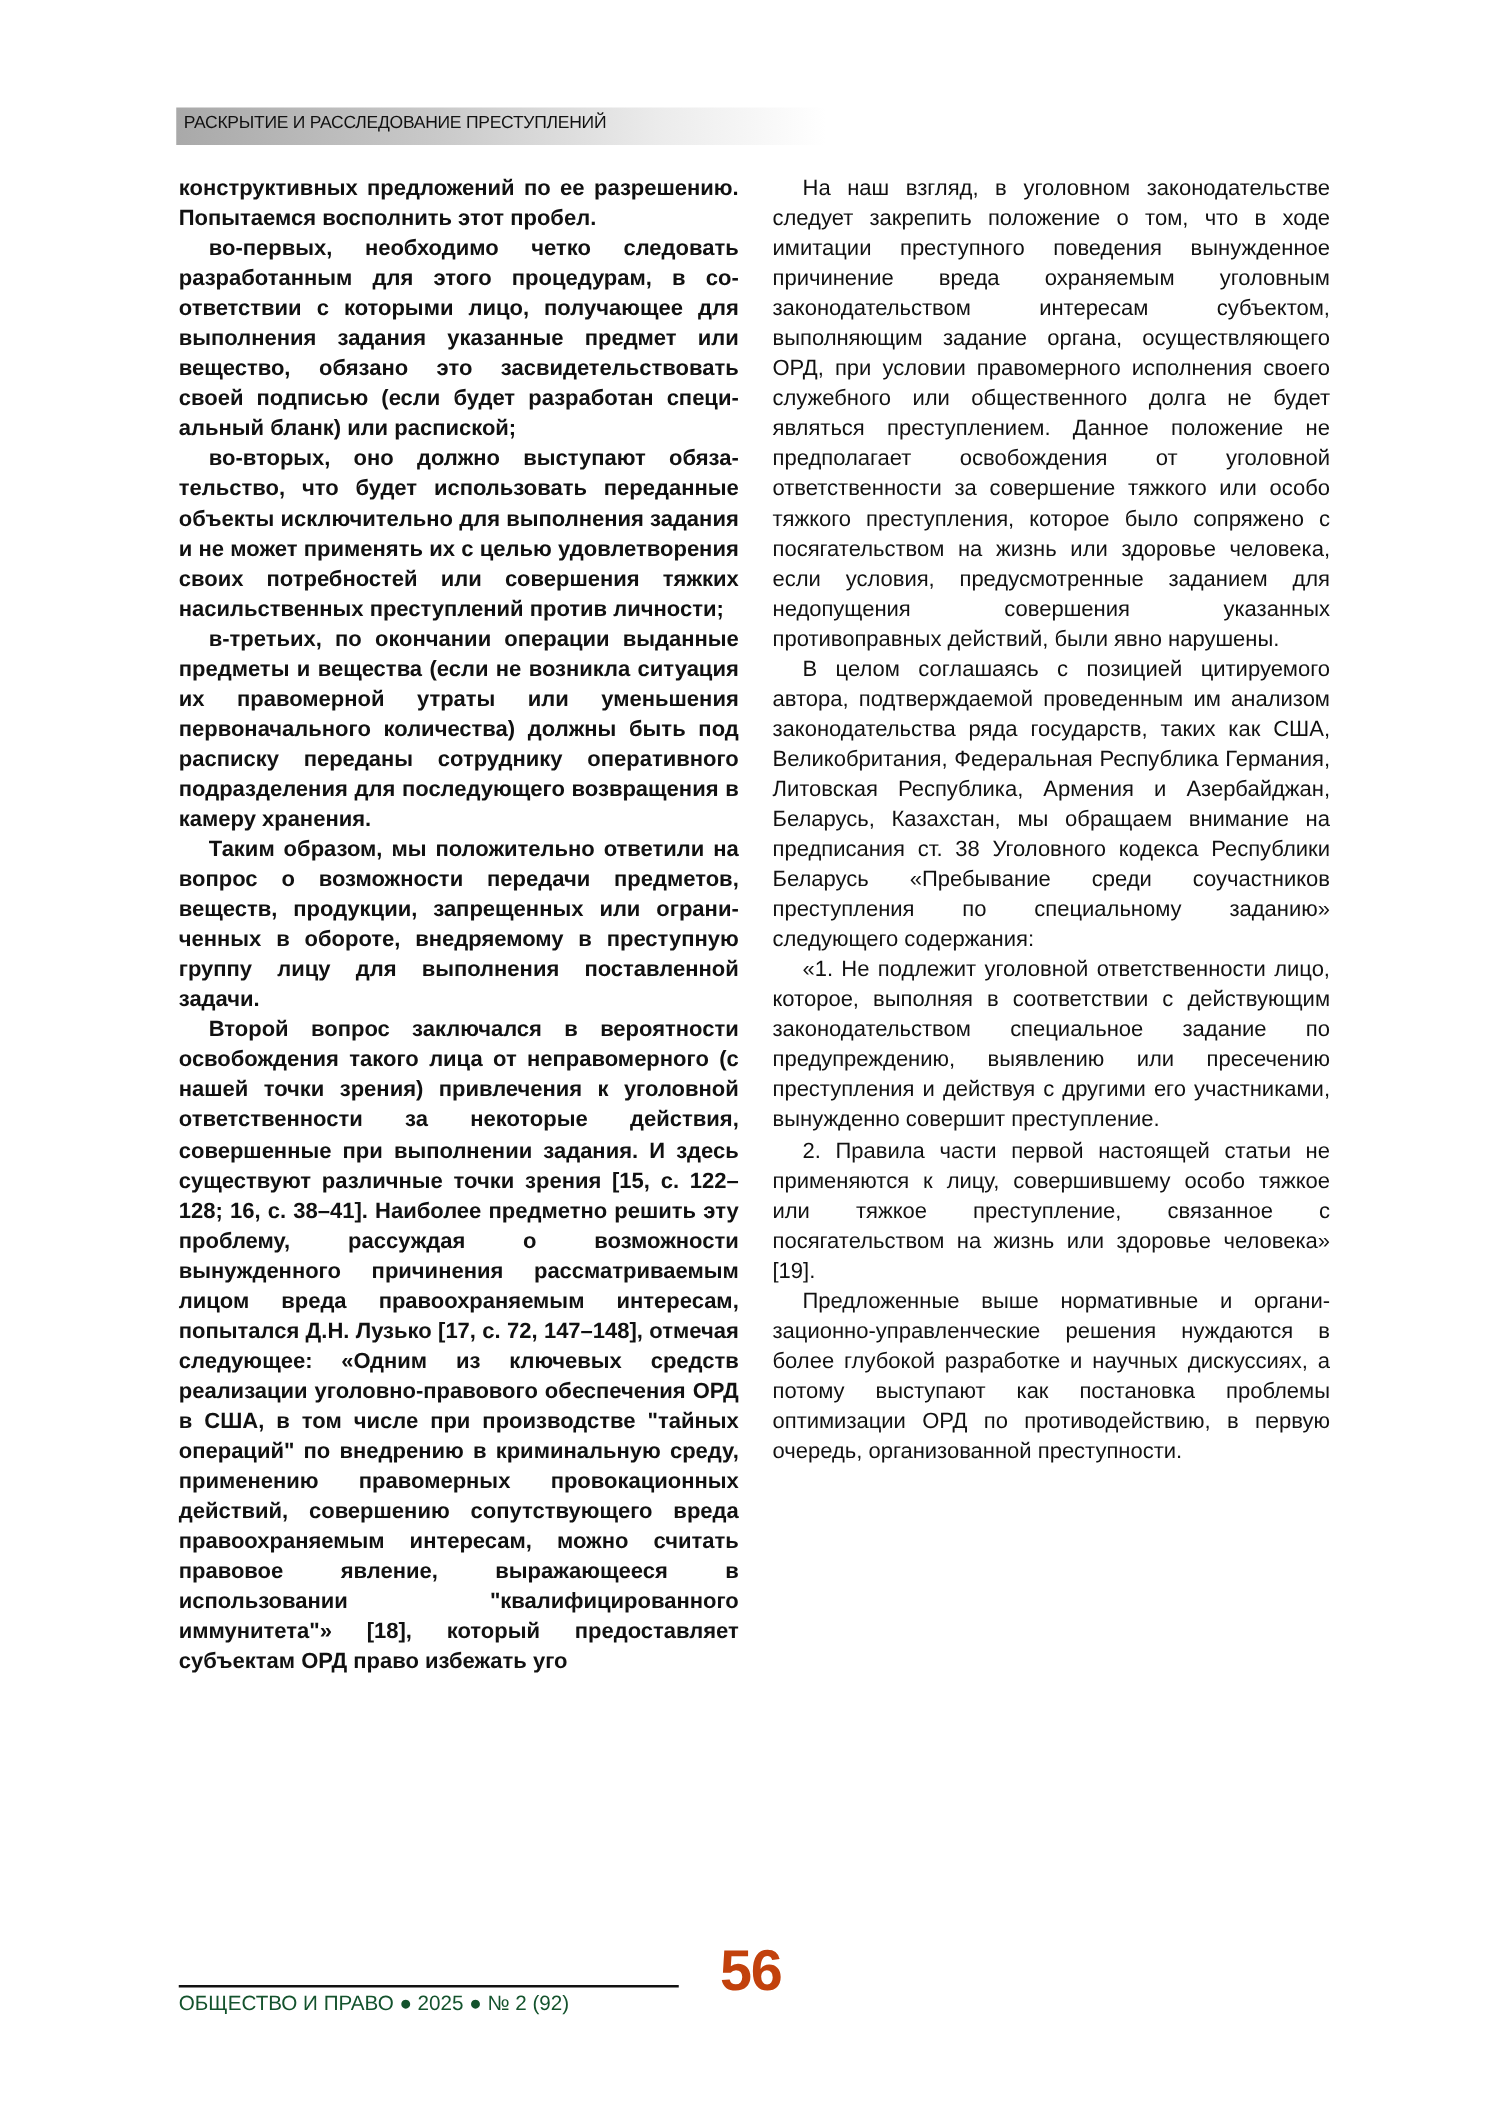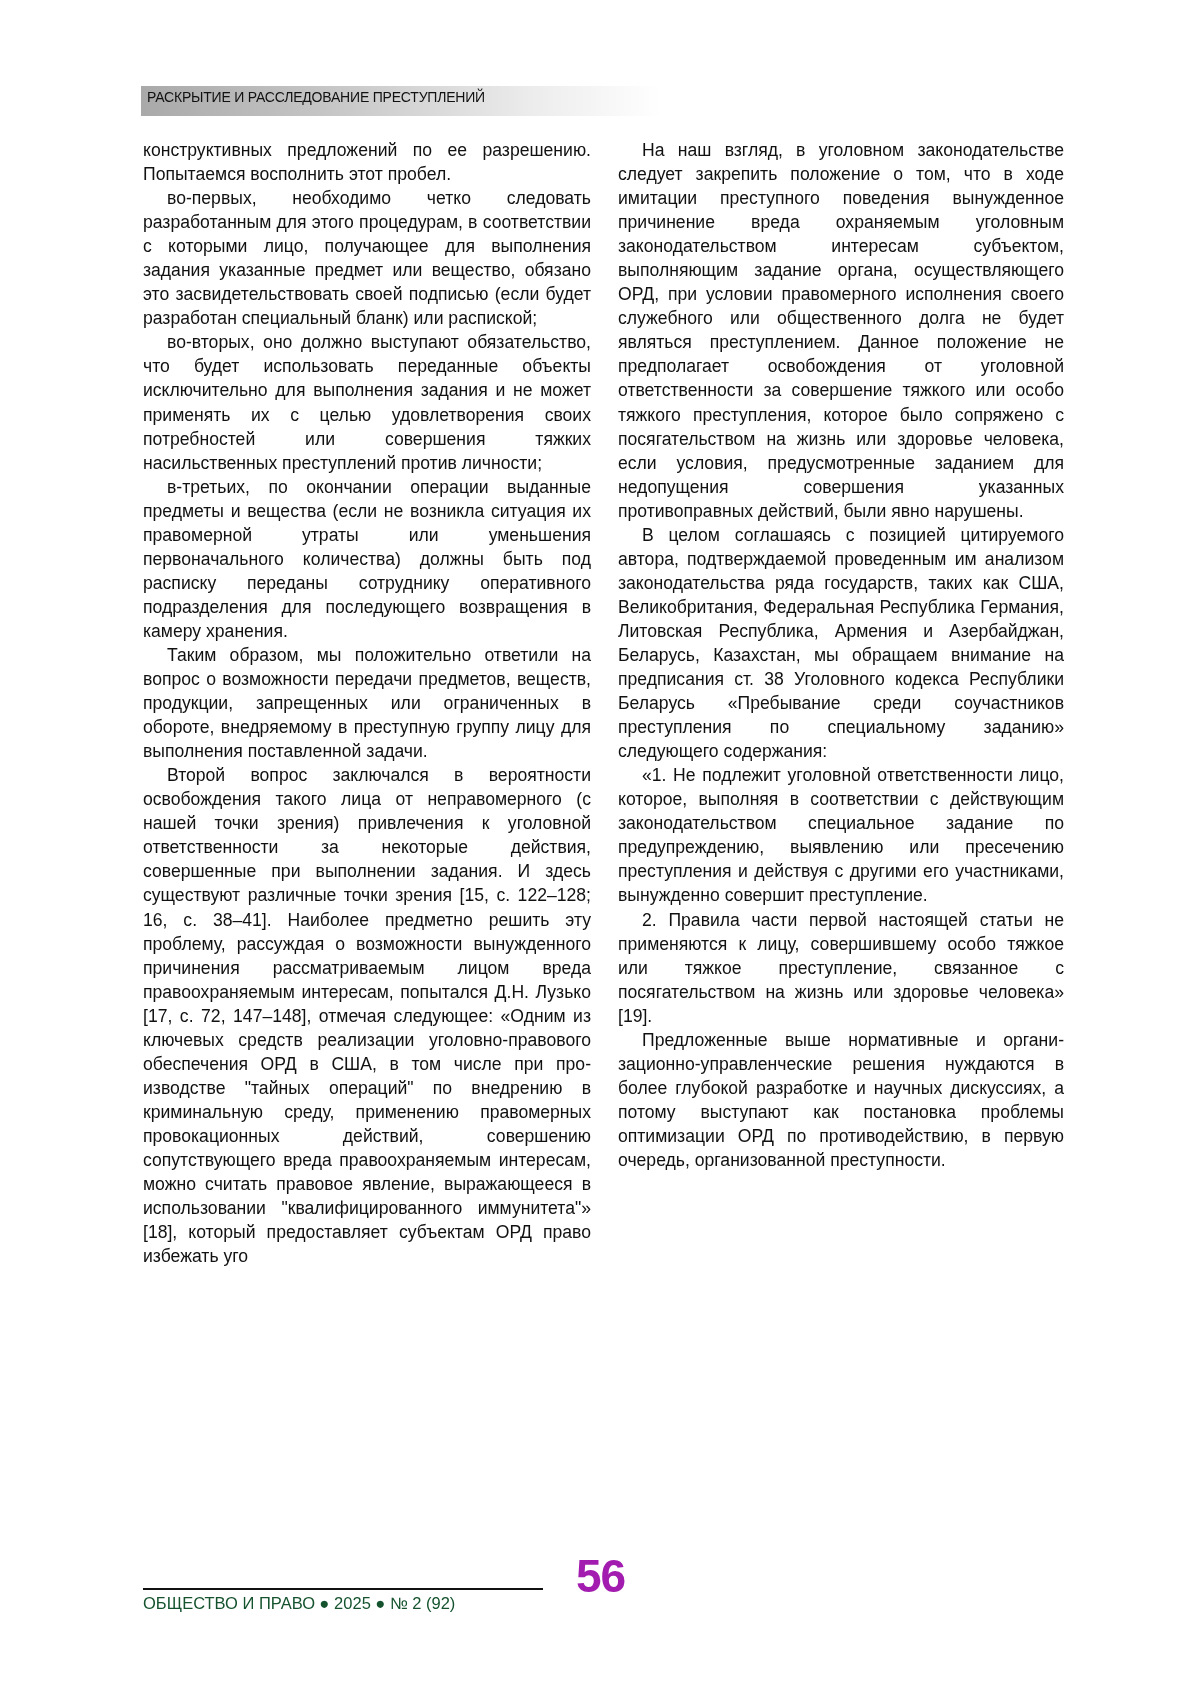--- a/index.html
+++ b/index.html
@@ -36,20 +36,21 @@
       position: absolute;
       top: 138px;
       font-size: 17.6px;
       line-height: 24.05px;
       text-align: justify;
       hyphens: manual;
     }
     .col-left {
       left: 143px;
       width: 448px;
+      font-weight: bold;
     }
     .col-right {
       left: 618px;
       width: 446px;
     }
     .column p {
       margin: 0;
       text-indent: 24px;
     }
     .column p.noindent {
@@ -70,21 +71,21 @@
       font-size: 16.5px;
       color: #14532d;
       white-space: nowrap;
     }
     .page-number {
       position: absolute;
       left: 576px;
       top: 1549px;
       font-size: 46px;
       font-weight: bold;
-      color: #a21caf;
+      color: #c2410c;
       letter-spacing: -1px;
     }
   </style>
 </head>
 <body>
 
 <div class="header-band"></div>
 <div class="header-title">РАСКРЫТИЕ И РАССЛЕДОВАНИЕ ПРЕСТУПЛЕНИЙ</div>
 
 <div class="column col-left">

